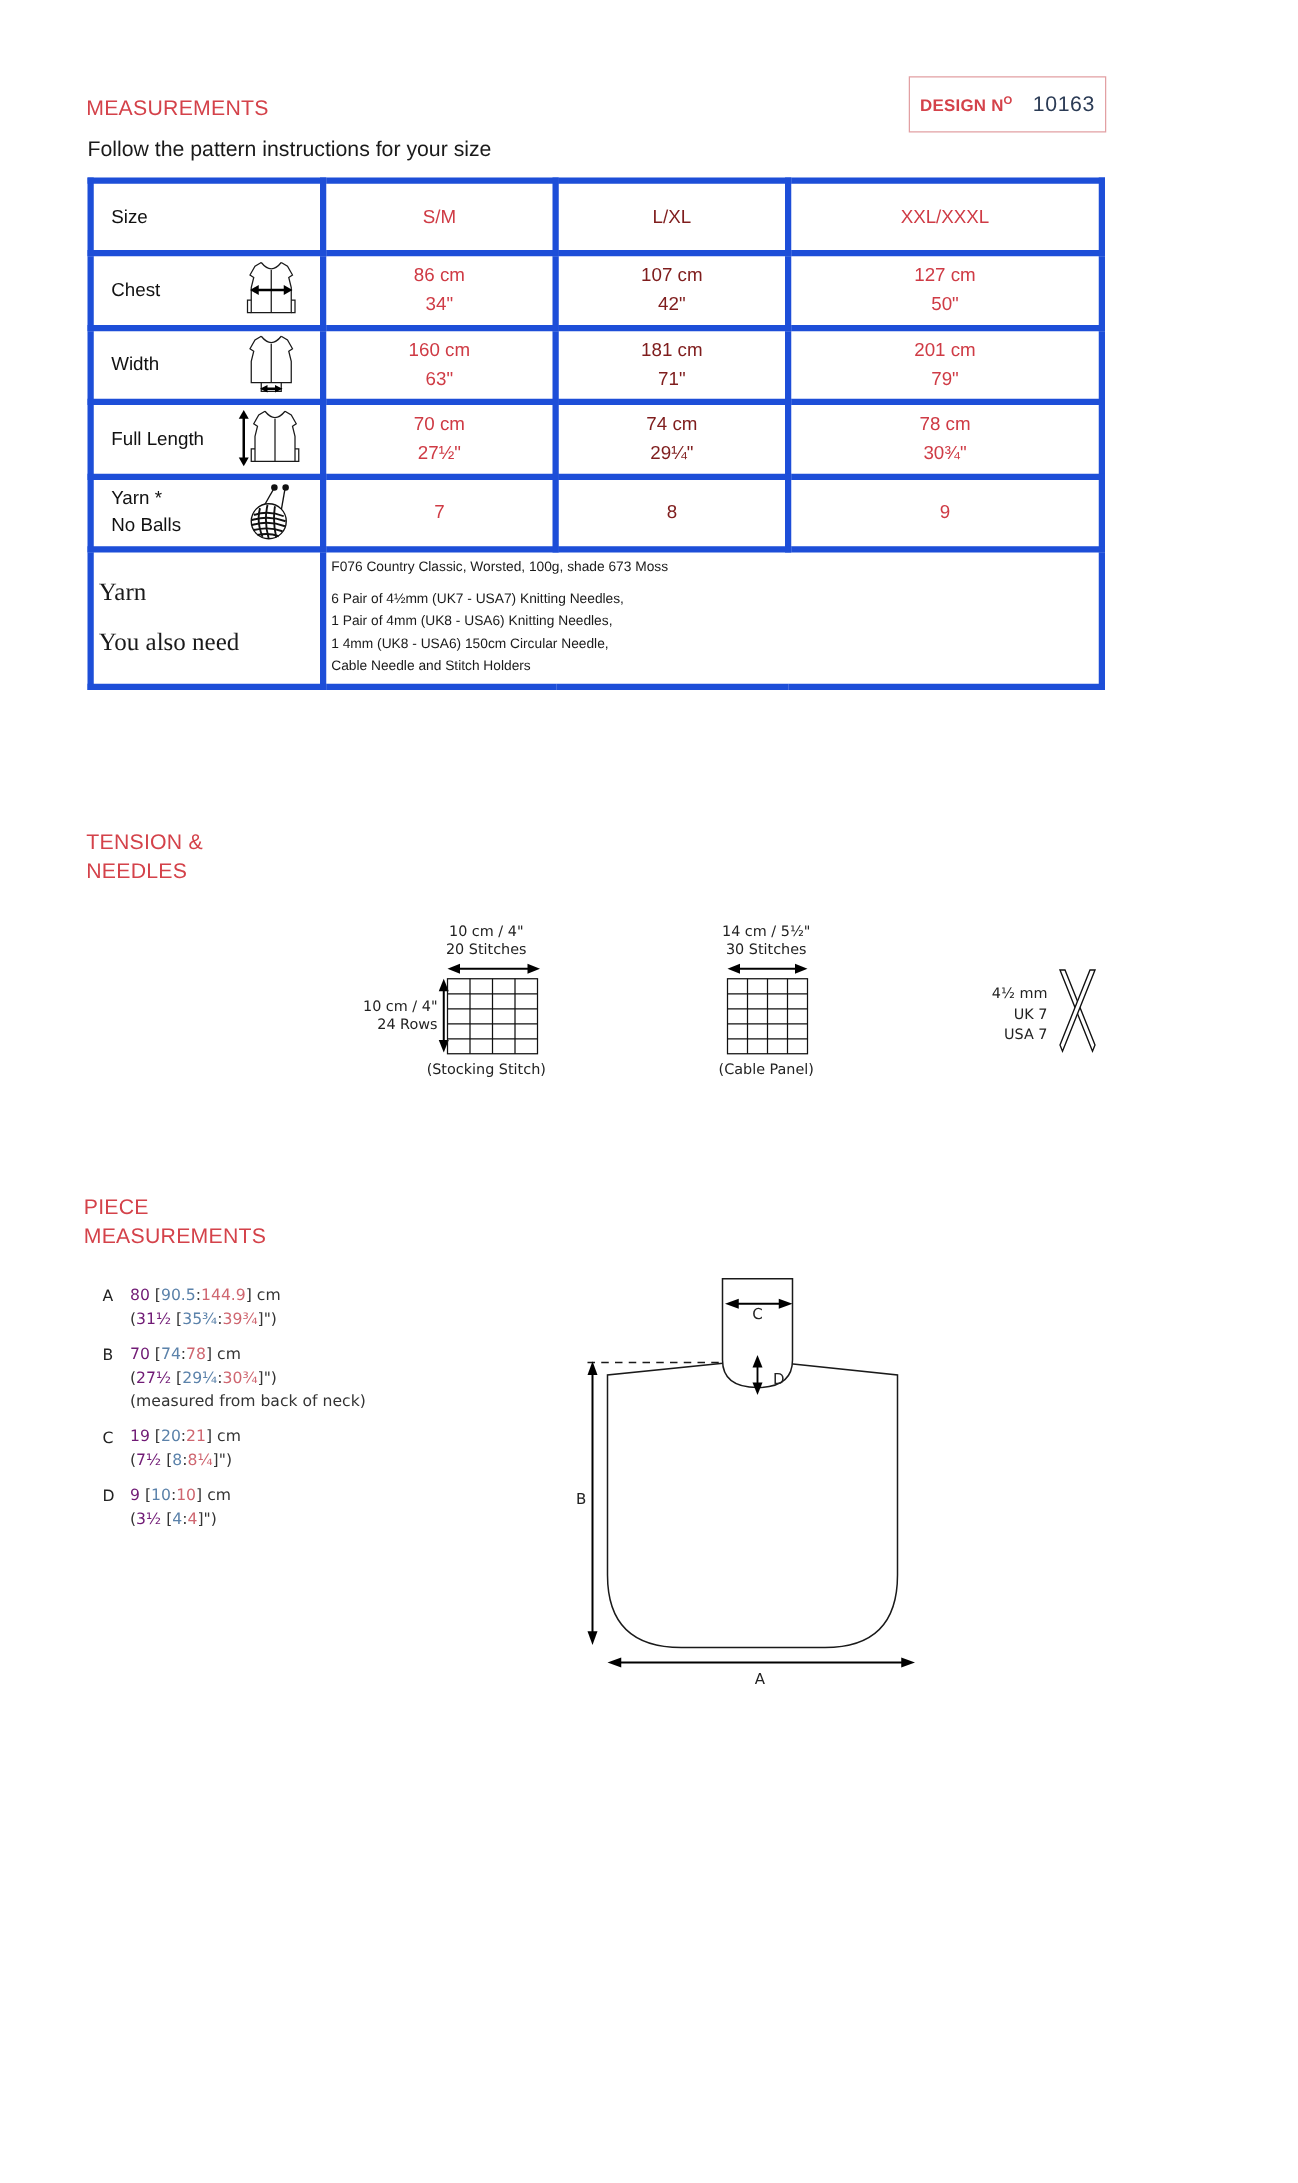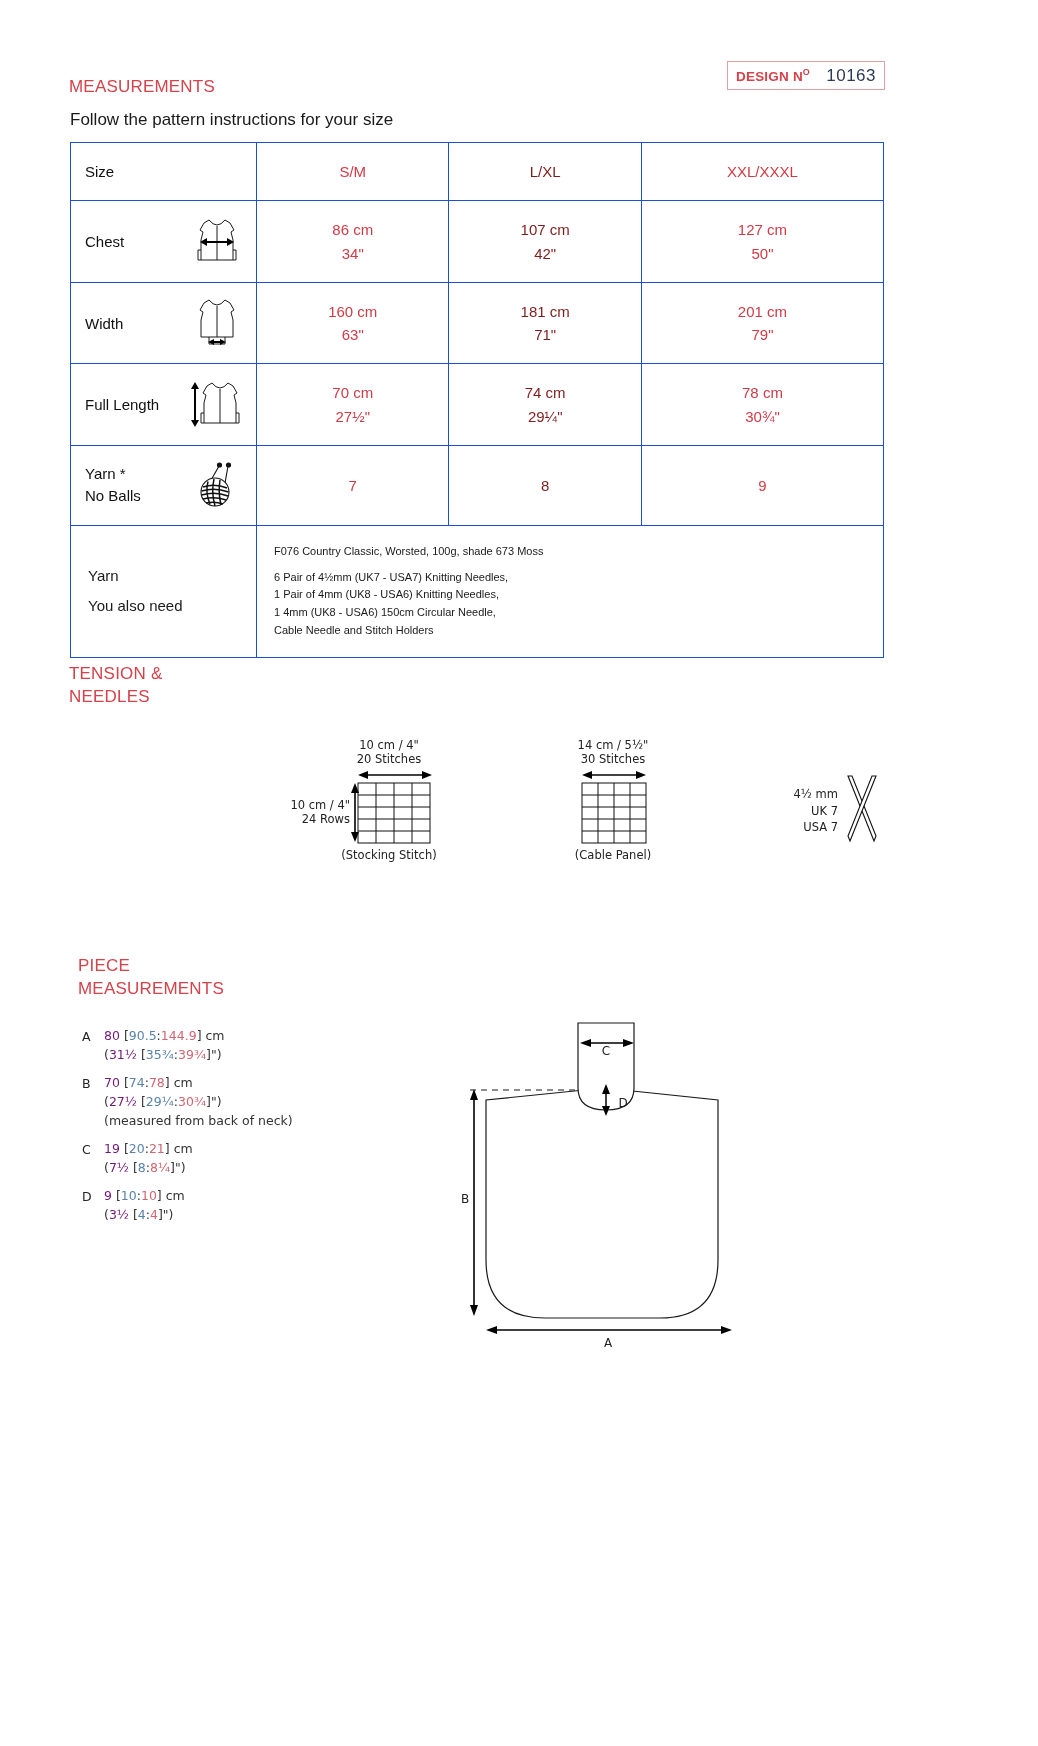--- a/index.html
+++ b/index.html
@@ -18,31 +18,31 @@
   .sec-head {
     position: absolute;
     color: #d4424a;
     font-weight: normal;
     font-size: 17px;
     letter-spacing: 0.2px;
     line-height: 1.35;
   }
   #measurements-heading { left: 69px; top: 76px; }
   #tension-heading { left: 69px; top: 663px; }
-  #piece-heading { left: 78px; top: 955px; }
+  #piece-heading { left: 67px; top: 955px; }
 
   .subtitle {
     position:absolute; left:70px; top:110px;
     font-size: 17px; color:#1a1a1a;
   }
 
   
   #design-box {
     position:absolute; left:727px; top:61px;
-    width:158px; height:29px;
+    width:158px; height:45px;
     border:1.2px solid #e2a0a3;
     display:flex; align-items:center;
     padding: 0 8px;
     background:#fff;
   }
   #design-box .lbl {
     color:#d4424a; font-size:13.5px; font-weight:bold; letter-spacing:0.2px;
   }
   #design-box .lbl sup { font-size:9px; vertical-align: super; }
   #design-box .num {
@@ -50,23 +50,23 @@
   }
 
   
   #meas-table {
     position:absolute; left:70px; top:142px;
     width:814px;
     border-collapse: collapse;
     font-size:14.5px;
   }
   #meas-table td {
-    border:1px solid #1d4ed8;
+    border:5px solid #1d4ed8;
     vertical-align: middle;
-    padding: 17px;
+    padding: 4px;
   }
   #meas-table .lbl-cell {
     width:186px;
     padding-left:14px;
     position:relative;
     font-size:15px;
     color:#111;
   }
   #meas-table .val {
     text-align:center;
@@ -89,21 +89,21 @@
 
   #yarn-info-cell {
     padding:12px 0 14px 14px;
     font-size:11px;
     line-height:1.62;
     vertical-align: top;
   }
   #yarn-info-cell .lines div { white-space: nowrap; }
   .yarn-left {
     width:186px; vertical-align: top;
-    padding:12px 0 0 14px; font-size:15px; line-height:2.0;
+    padding:12px 0 0 14px; font-size:20px; line-height:2.0;font-family:Liberation Serif, serif;
   }
 
   #table-note {
     position:absolute; left:82px; top:564px;
     font-size:13.5px; color:#1a1a1a;
   }
   .tlabel {
     position:absolute;
     font-family:"DejaVu Sans", sans-serif;
     font-size:11.5px;

